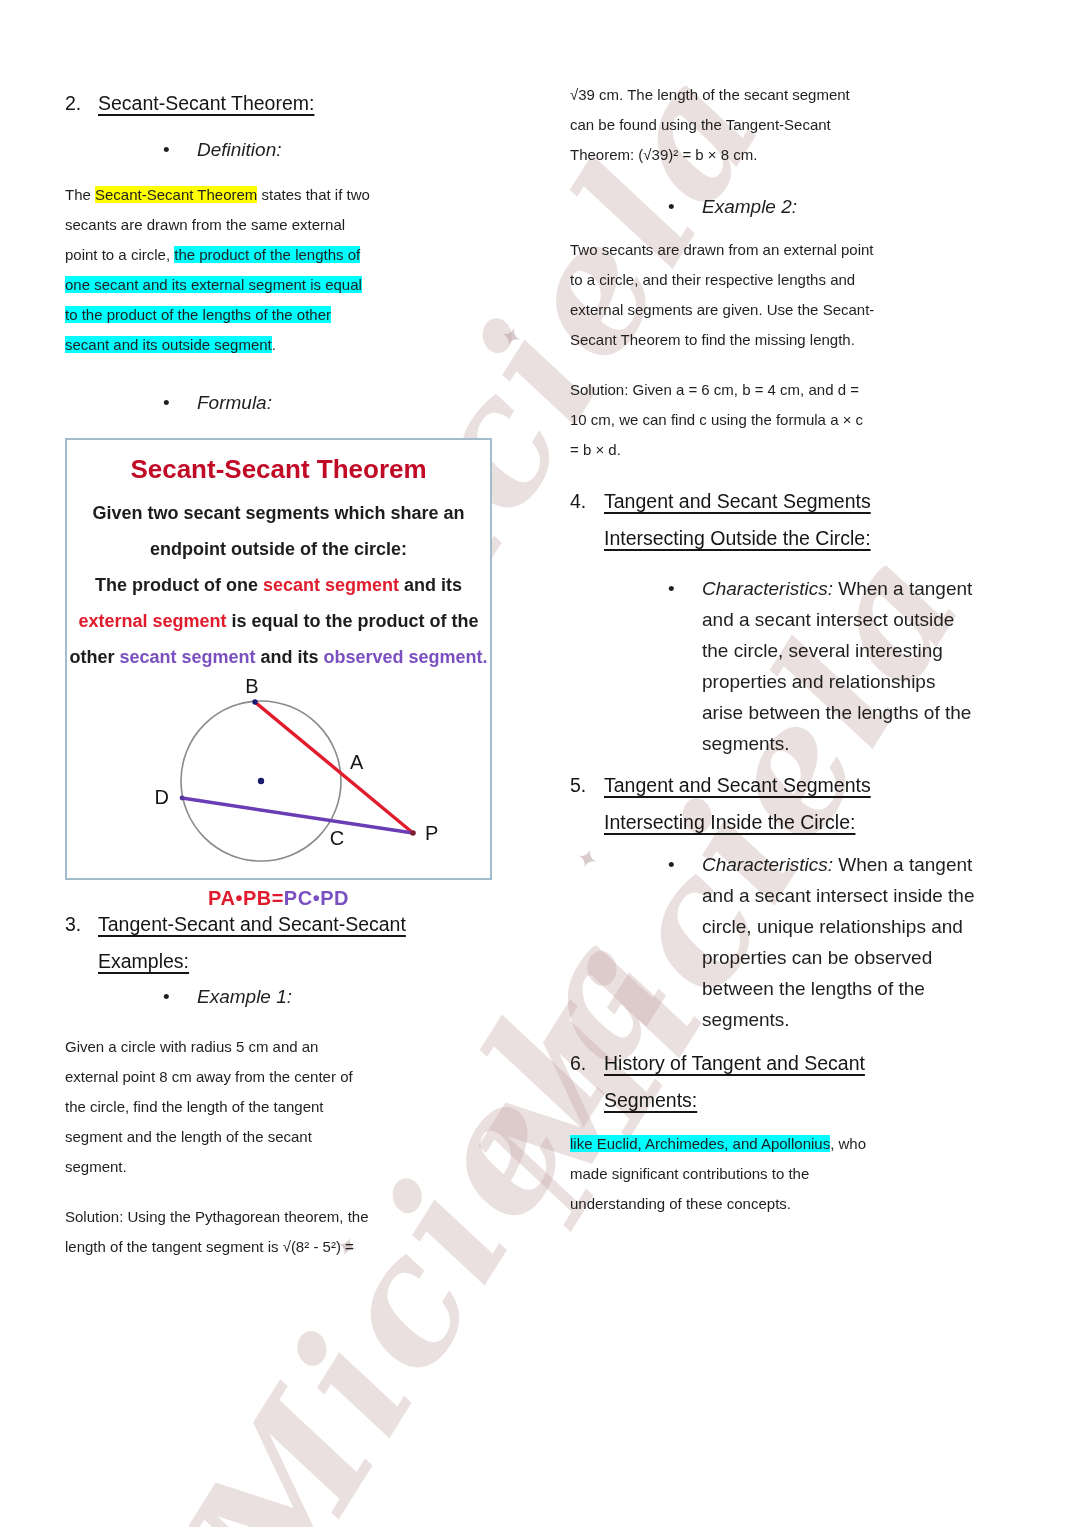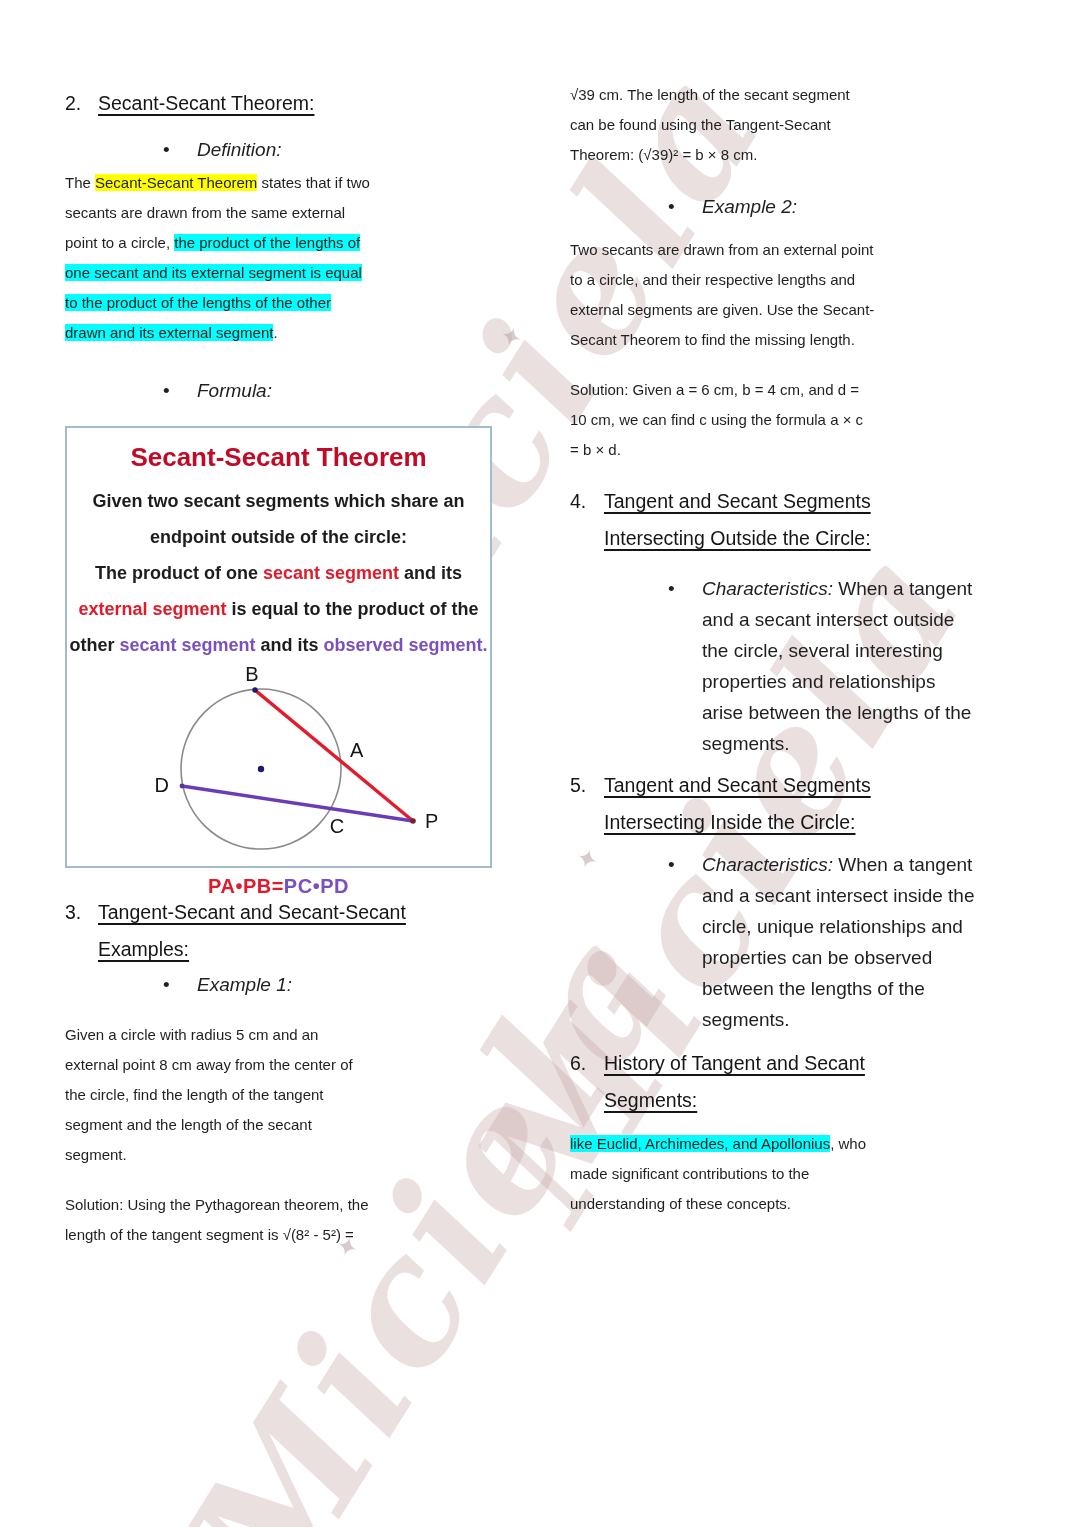--- a/index.html
+++ b/index.html
@@ -32,21 +32,21 @@
   .bullet-glyph::before{content:"•";}
   .bullet-label{font-style:italic;font-size:19px;line-height:30px;white-space:pre-wrap;}
   .bullet-para{font-size:19px;line-height:31px;white-space:pre-wrap;}
   .hl-yellow{background:#ffff00;}
   .hl-cyan{background:#00ffff;}
   .it{font-style:italic;}
   .c-red{color:#e01b2c;}
   .c-purple{color:#7a4fc0;}
   
   .mt2{margin-top:2px;}.mt8{margin-top:8px;}.mt10{margin-top:10px;}
-  .mt13{margin-top:13px;align-items:flex-end;}.mt14{margin-top:20px;}.mt15{margin-top:3px;}
+  .mt13{margin-top:13px;align-items:flex-end;}.mt14{margin-top:20px;}.mt15{margin-top:15px;}
   .mt16{margin-top:16px;}.mt18{margin-top:18px;}.mt20{margin-top:20px;}
   .mt22{margin-top:22px;}.mt26{margin-top:26px;}.mt28{margin-top:28px;}
   
   .figure-box{
     margin-top:20px;box-sizing:border-box;width:427px;height:442px;
     border:2px solid #a2bccd;background:#ffffff;text-align:center;
   }
   .fig-title{margin-top:14px;font-size:26px;font-weight:bold;color:#c00a26;}
   .fig-body{margin-top:10px;font-size:18px;line-height:36px;font-weight:600;white-space:pre-wrap;color:#1d1d1d;}
   .fig-svg{margin-top:2px;display:block;margin-left:auto;margin-right:auto;}
@@ -75,21 +75,21 @@
     <div class="bullet-row mt13">
       <span class="bullet-glyph"></span>
       <span class="bullet-label">Definition:</span>
     </div>
 
     <div class="para mt15"><span>The </span><span class="hl-yellow">Secant-Secant Theorem</span><span> states that if two
 secants are drawn from the same external
 point to a circle, </span><span class="hl-cyan">the product of the lengths of</span><span>
 </span><span class="hl-cyan">one secant and its external segment is equal</span><span>
 </span><span class="hl-cyan">to the product of the lengths of the other</span><span>
-</span><span class="hl-cyan">drawn and its external segment</span><span>.</span></div>
+</span><span class="hl-cyan">secant and its outside segment</span><span>.</span></div>
 
     <div class="bullet-row mt28">
       <span class="bullet-glyph"></span>
       <span class="bullet-label">Formula:</span>
     </div>
 
 
     <div class="figure-box">
       <div class="fig-title">Secant-Secant Theorem</div>
       <div class="fig-body"><span>Given two secant segments which share an

